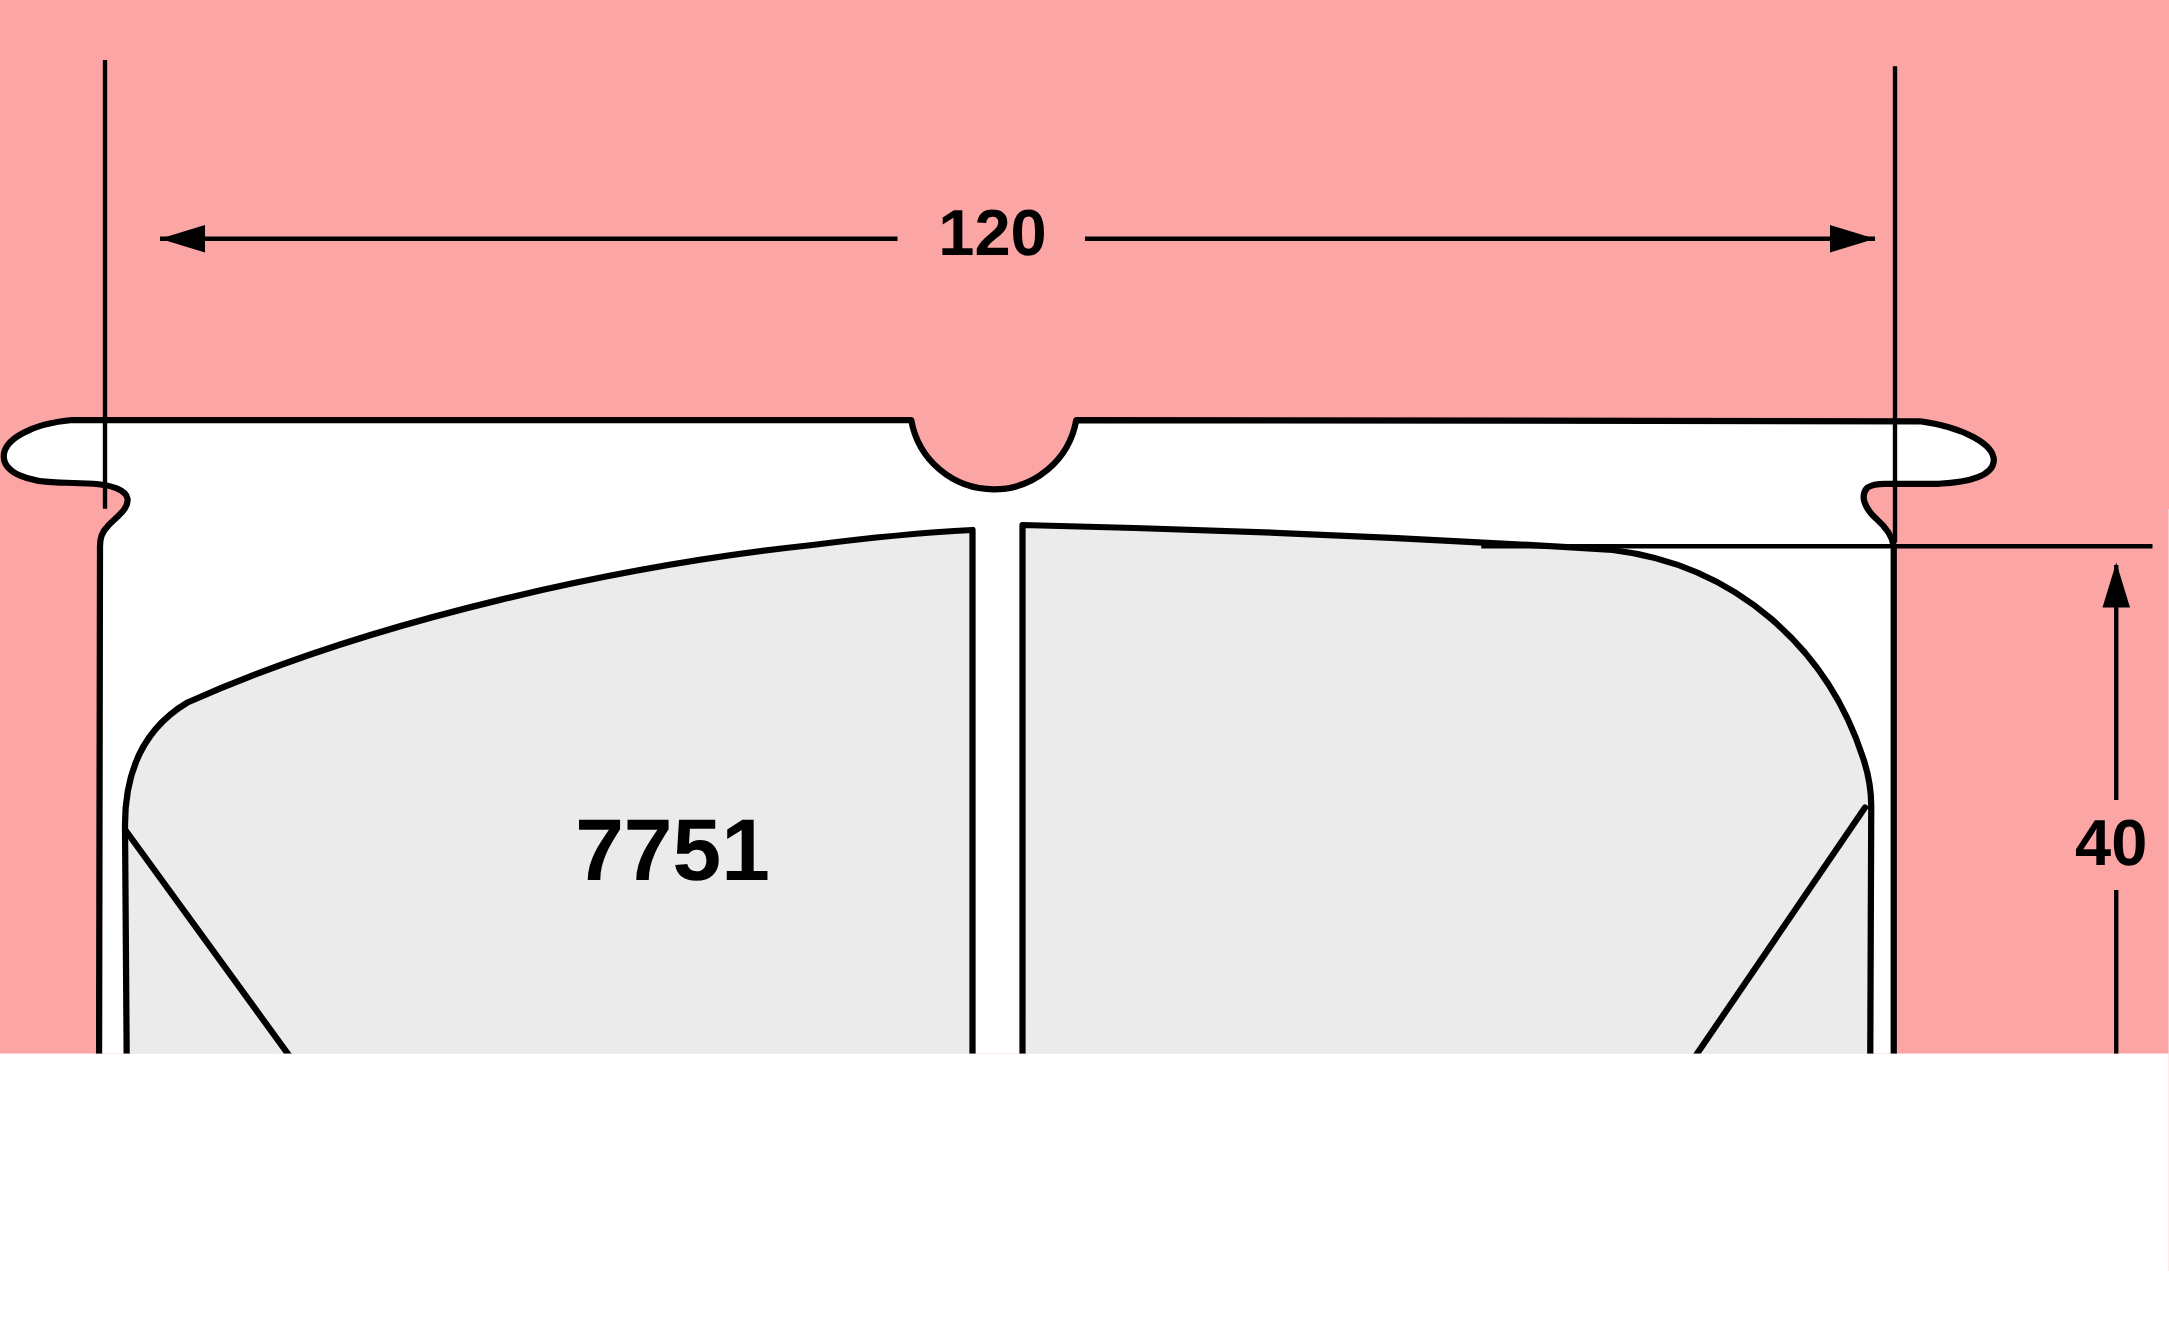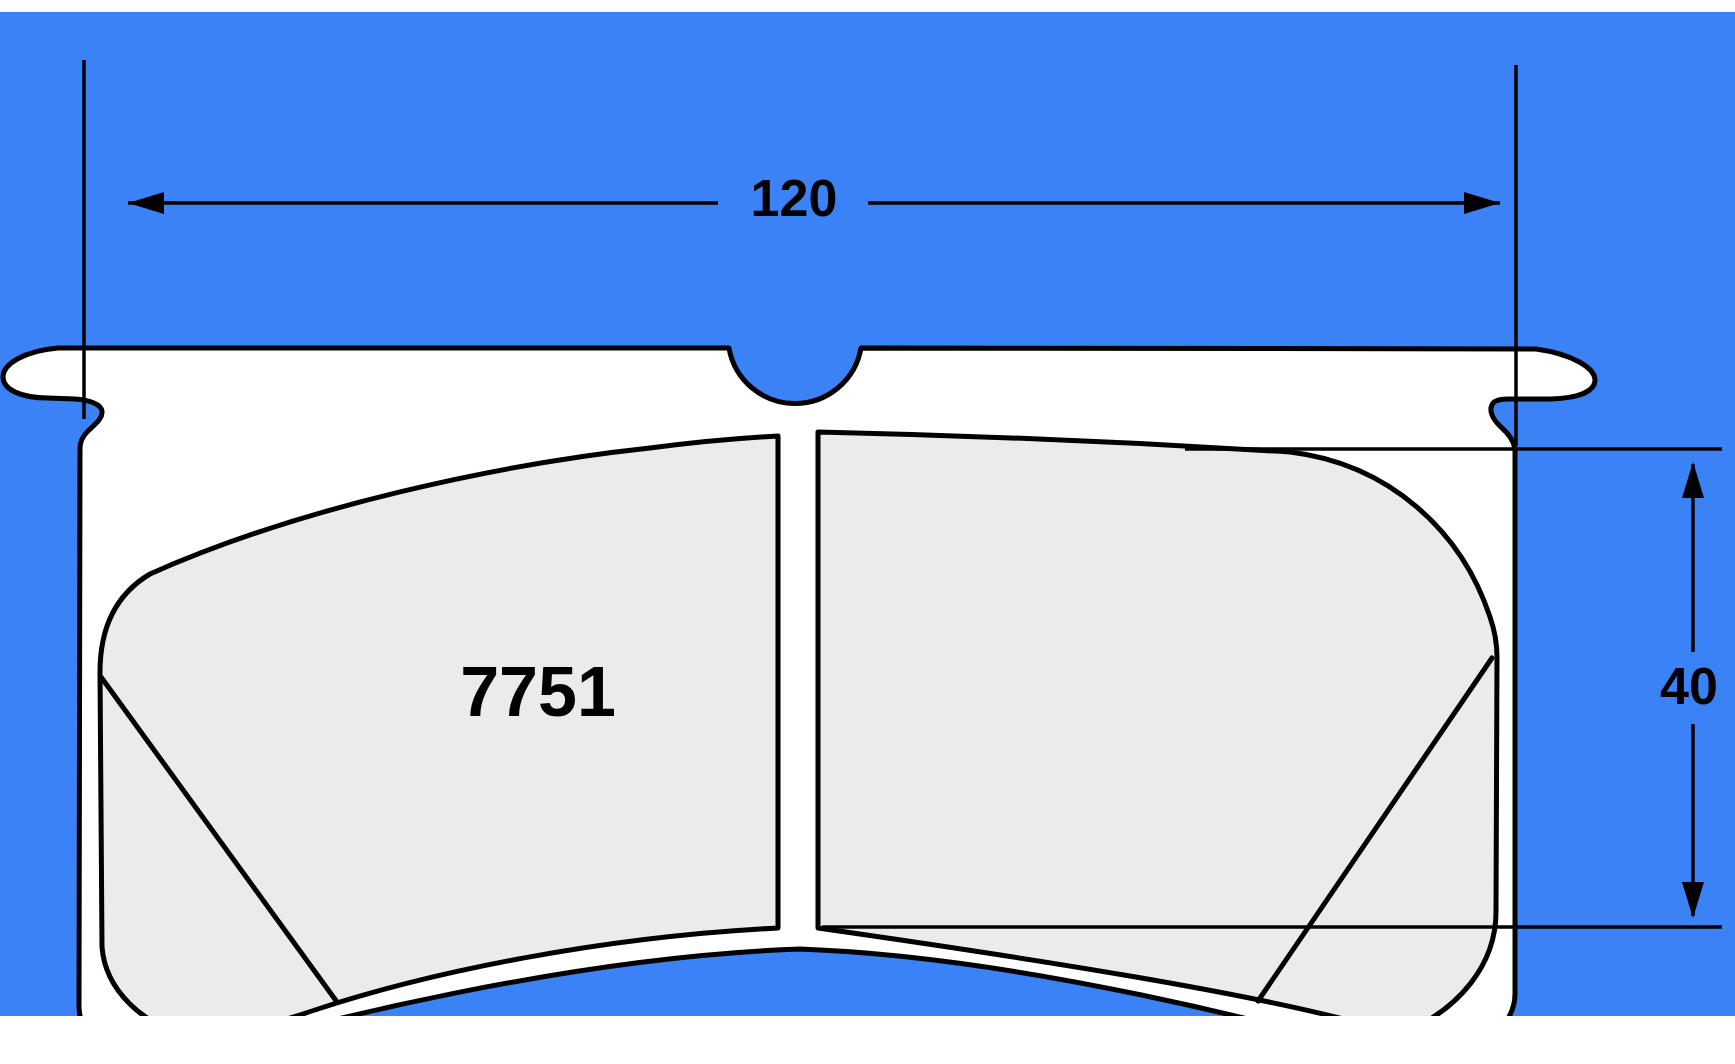--- a/index.html
+++ b/index.html
@@ -4,24 +4,23 @@
 <style>
   html, body {
     margin: 0;
     padding: 0;
     background: #ffffff;
     font-family: "Liberation Sans", sans-serif;
   }
   .stage {
     position: relative;
     width: 1735px;
-    height: 1004px;
-    background: #3b82f6;
+    height: 843px;
+    background: #fca5a5;
     overflow: hidden;
-    margin-top: 12px;
   }
   svg { display: block; }
   .dim-text {
     font-family: "Liberation Sans", sans-serif;
     font-weight: bold;
     fill: #000000;
   }
   .part-text {
     font-family: "Liberation Sans", sans-serif;
     font-weight: bold;

